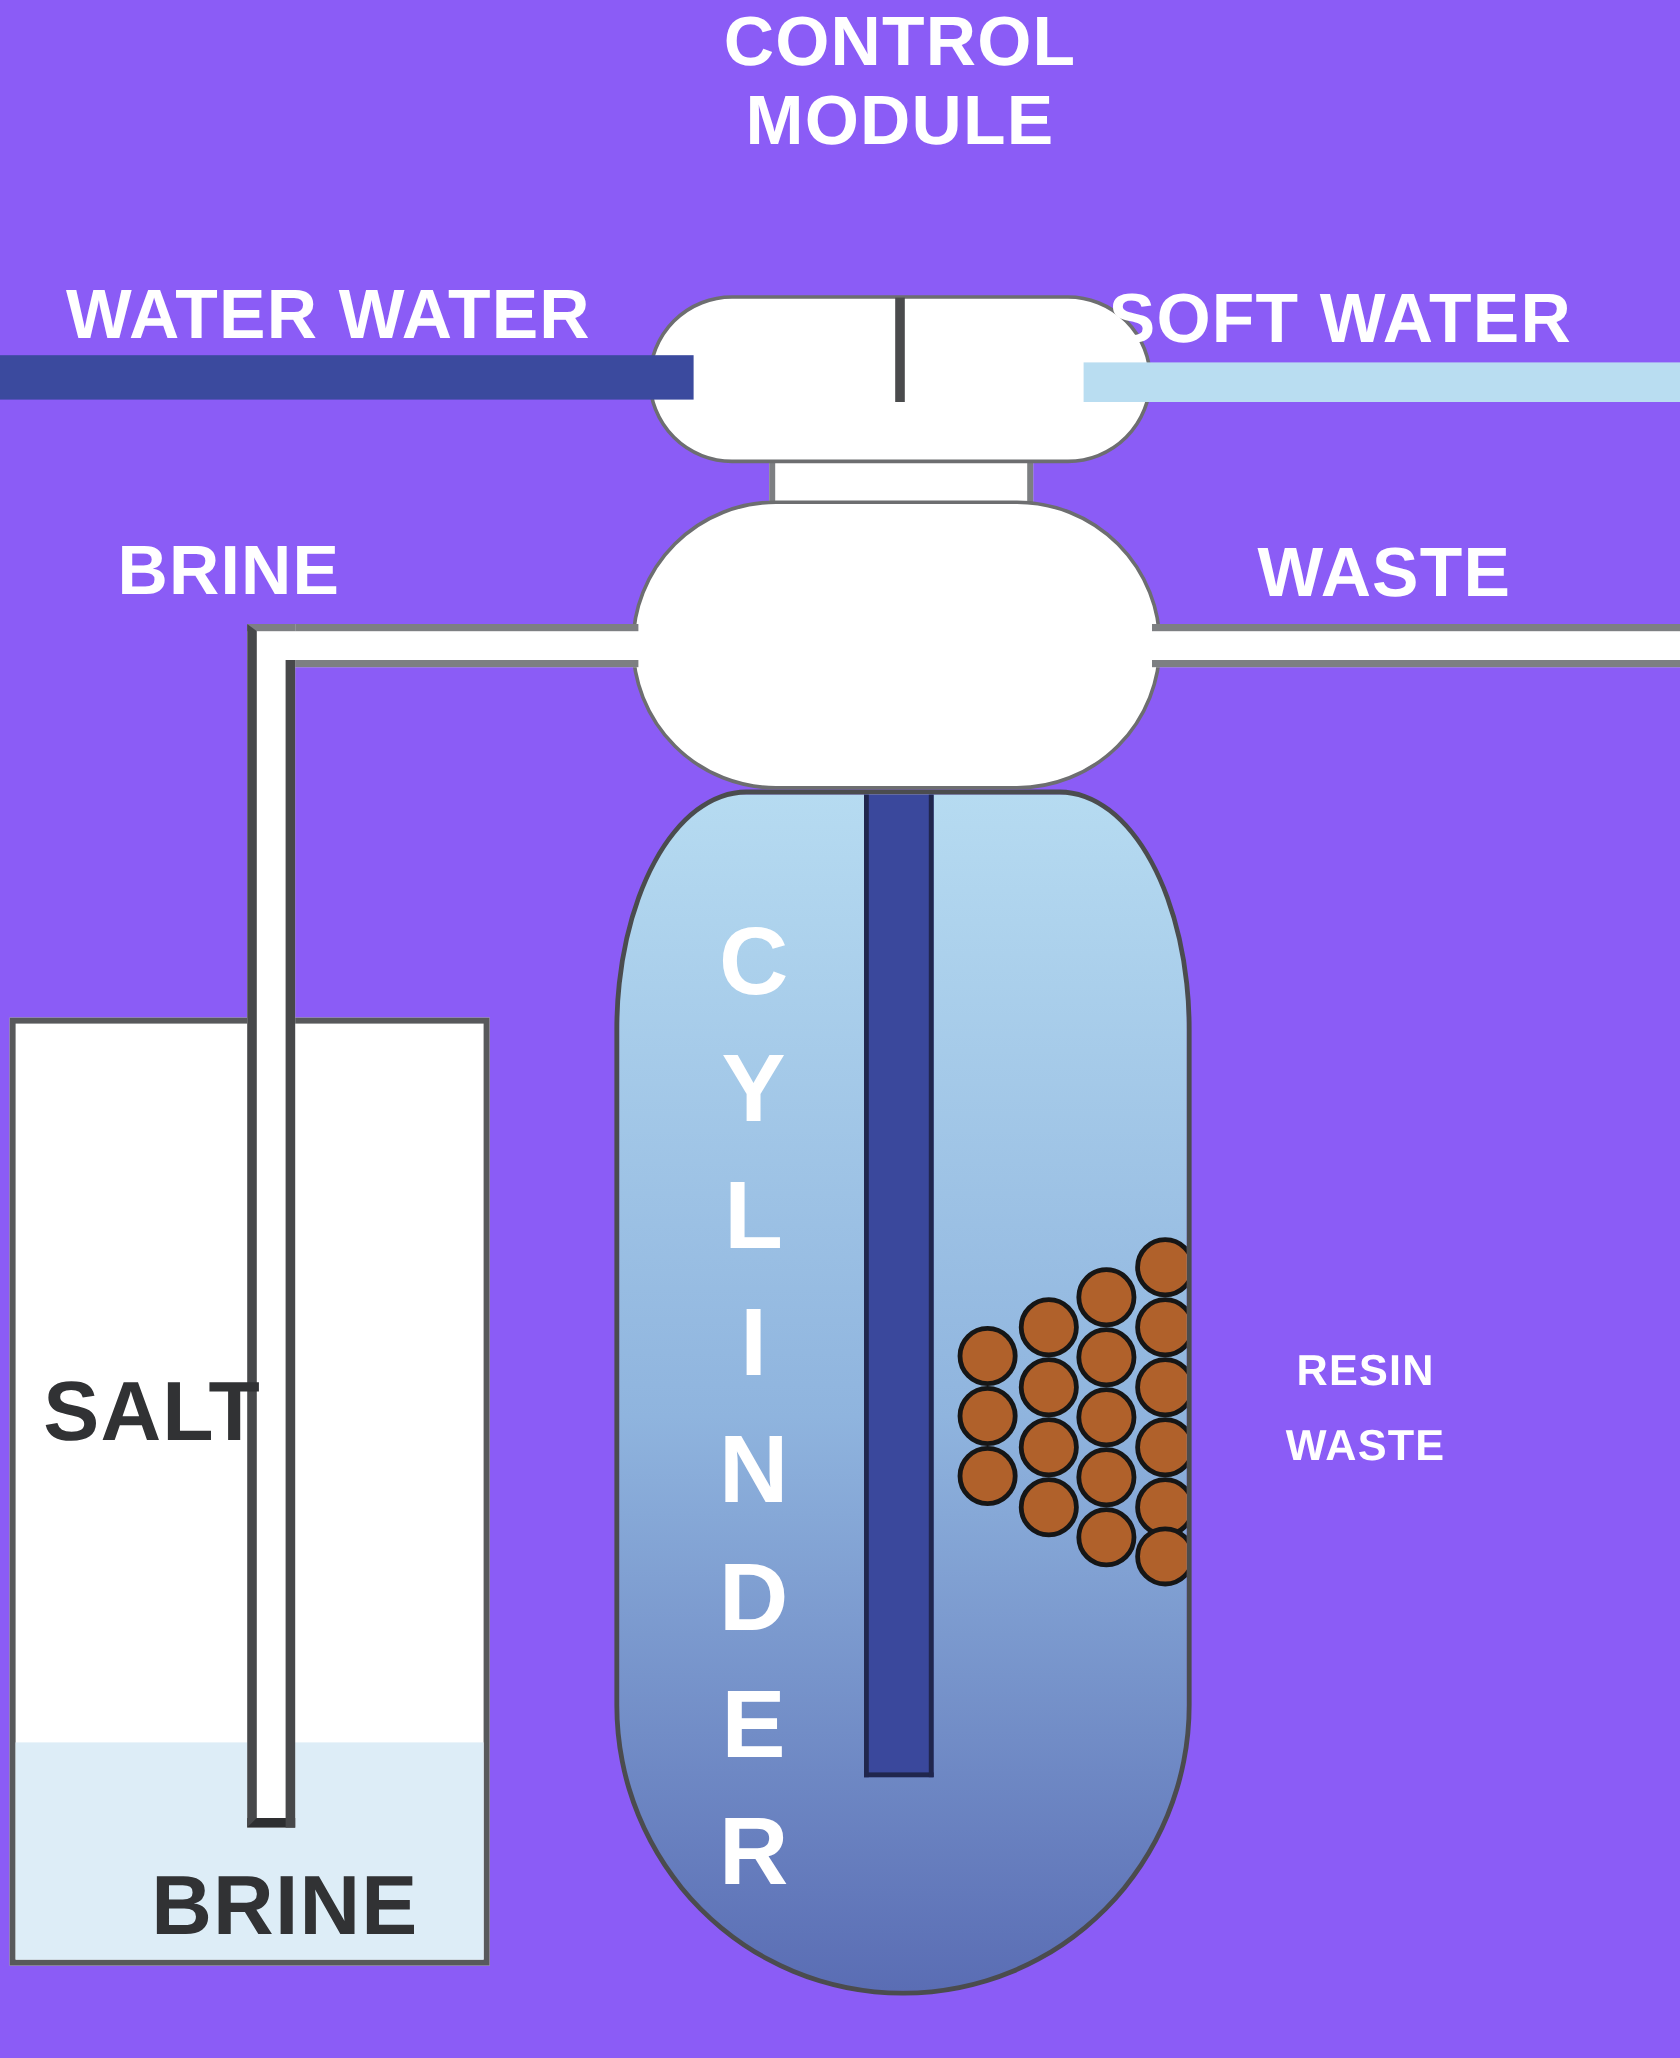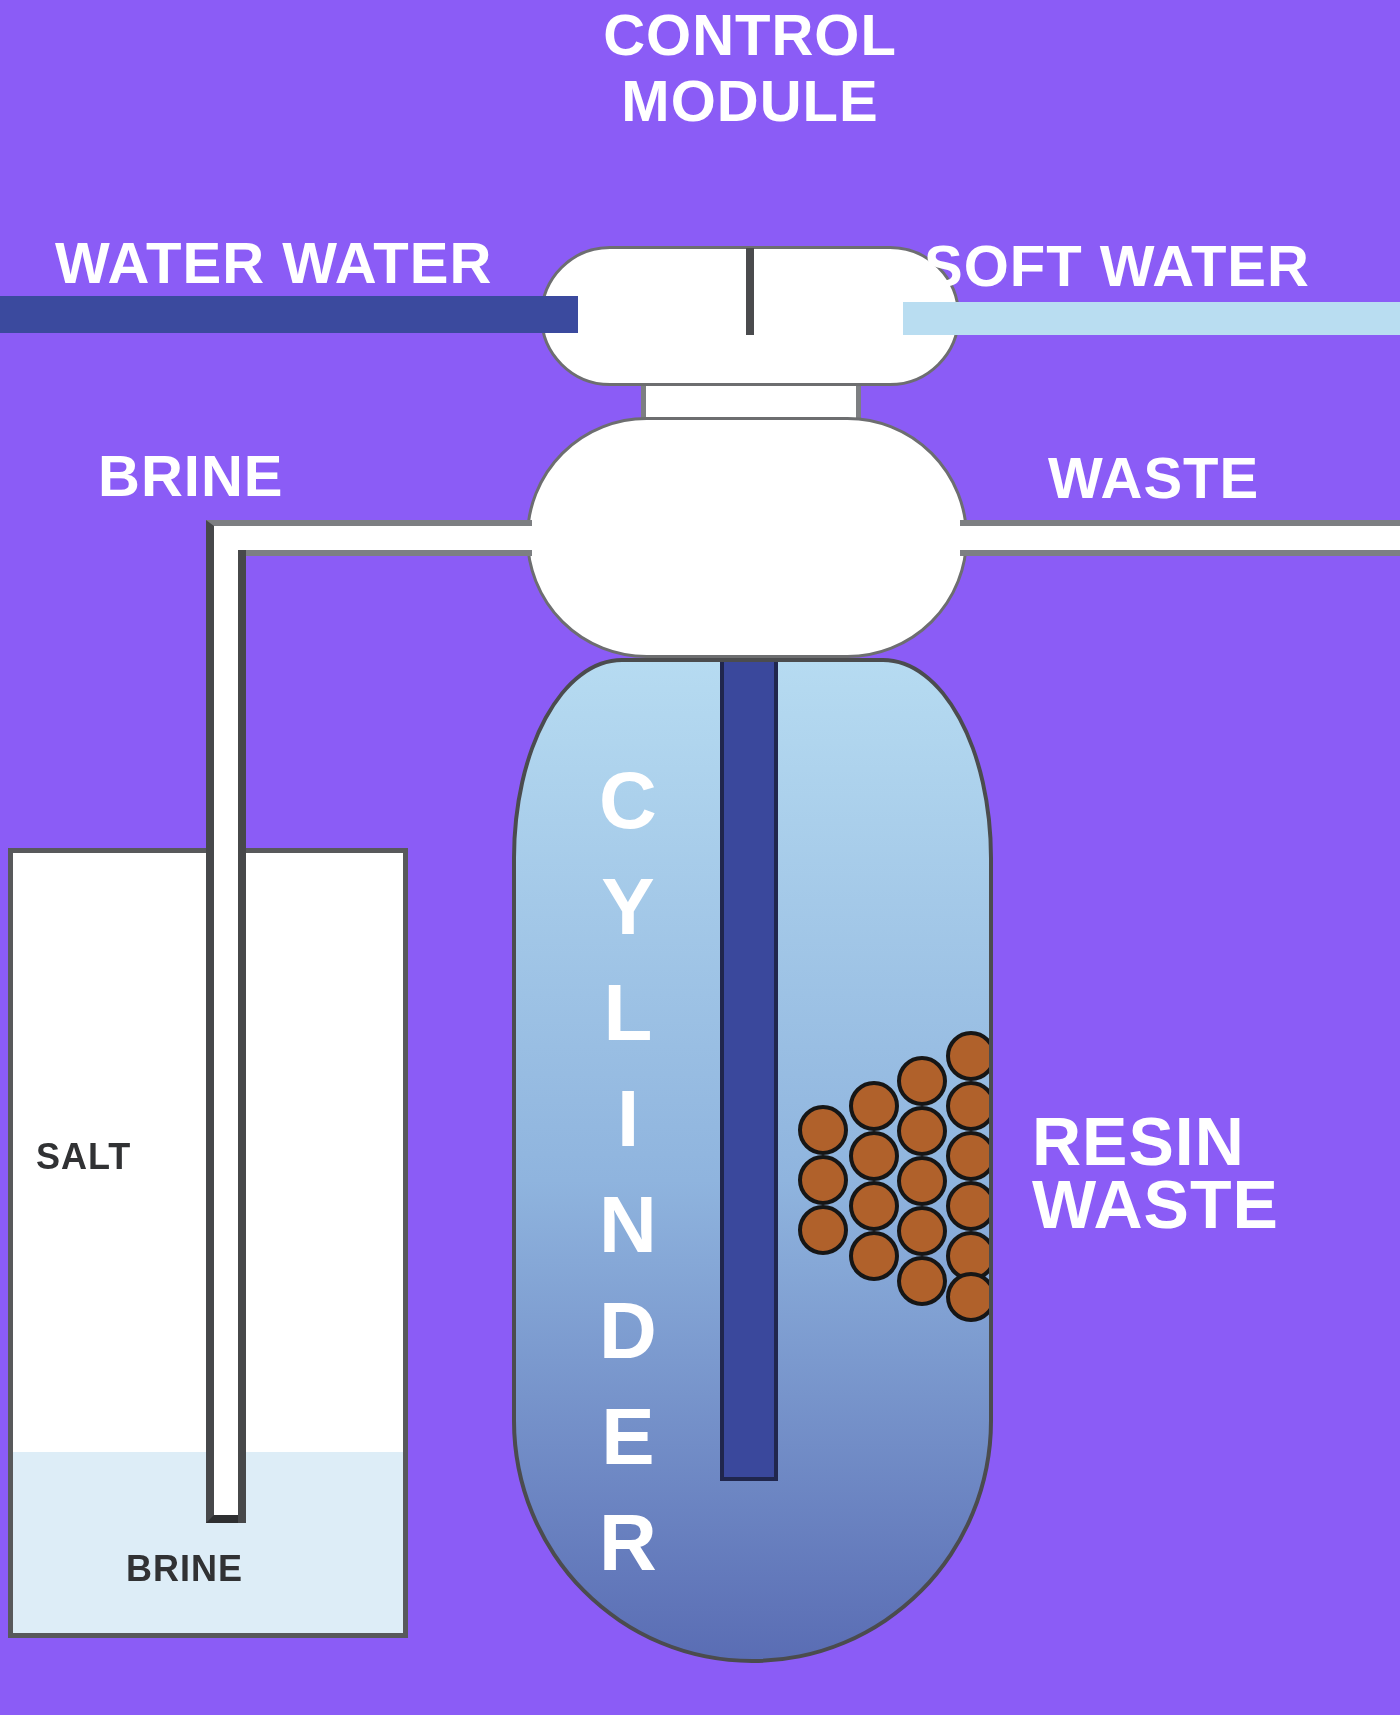--- a/index.html
+++ b/index.html
@@ -1,21 +1,21 @@
 <!DOCTYPE html>
 <html><head>
 <meta charset="utf-8">
 <style>
   html,body{margin:0;padding:0;background:#000;}
   .stage{
     position:relative;width:1400px;height:1715px;background:#000;overflow:hidden;
     font-family:"Liberation Sans","DejaVu Sans",sans-serif;font-weight:bold;
   }
   .lbl{position:absolute;white-space:nowrap;color:#fff;font-size:58px;letter-spacing:1px;z-index:20;}
-  .lbl-dark{position:absolute;white-space:nowrap;color:#313234;font-size:36px;letter-spacing:1px;z-index:20;}
+  .lbl-dark{position:absolute;white-space:nowrap;color:#313234;font-size:70px;letter-spacing:1px;z-index:20;}
   .lbl-center{text-align:center;white-space:normal;}
 
   
   .control-module-label{left:550px;top:2px;width:400px;line-height:66px;}
 
   
   .hard-pipe{position:absolute;left:0;top:296px;width:578px;height:37px;z-index:10;}
   .soft-pipe{position:absolute;left:903px;top:302px;width:497px;height:33px;z-index:10;}
   .pipe-h{position:absolute;top:520px;height:36px;background:#fff;
           border-top:6px solid #7d7f82;border-bottom:6px solid #7d7f82;box-sizing:border-box;z-index:10;}
@@ -49,21 +49,21 @@
   
   .salt-tank{position:absolute;left:8px;top:848px;width:400px;height:790px;background:#fff;
         border:5px solid #58595b;box-sizing:border-box;z-index:4;}
   .brine-liquid{position:absolute;left:13px;top:1452px;width:390px;height:181px;z-index:5;}
 
   
   .hard-water-label{left:55px;top:229px;}
   .soft-water-label{left:924px;top:232px;}
   .brine-label{left:98px;top:442px;}
   .waste-label{left:1048px;top:444px;}
-  .resin-beads-label{left:1032px;top:1110px;width:212px;font-size:68px;line-height:63px;}
+  .resin-beads-label{left:1032px;top:1110px;width:212px;font-size:36px;line-height:63px;}
   .salt-label{left:36px;top:1136px;}
   .brine-liquid-label{left:126px;top:1548px;}
 </style>
 </head>
 <body>
 
 <div class="stage" style="background: #8b5cf6;">
 
   <div class="lbl lbl-center control-module-label">
     <span>CONTROL</span><br>

